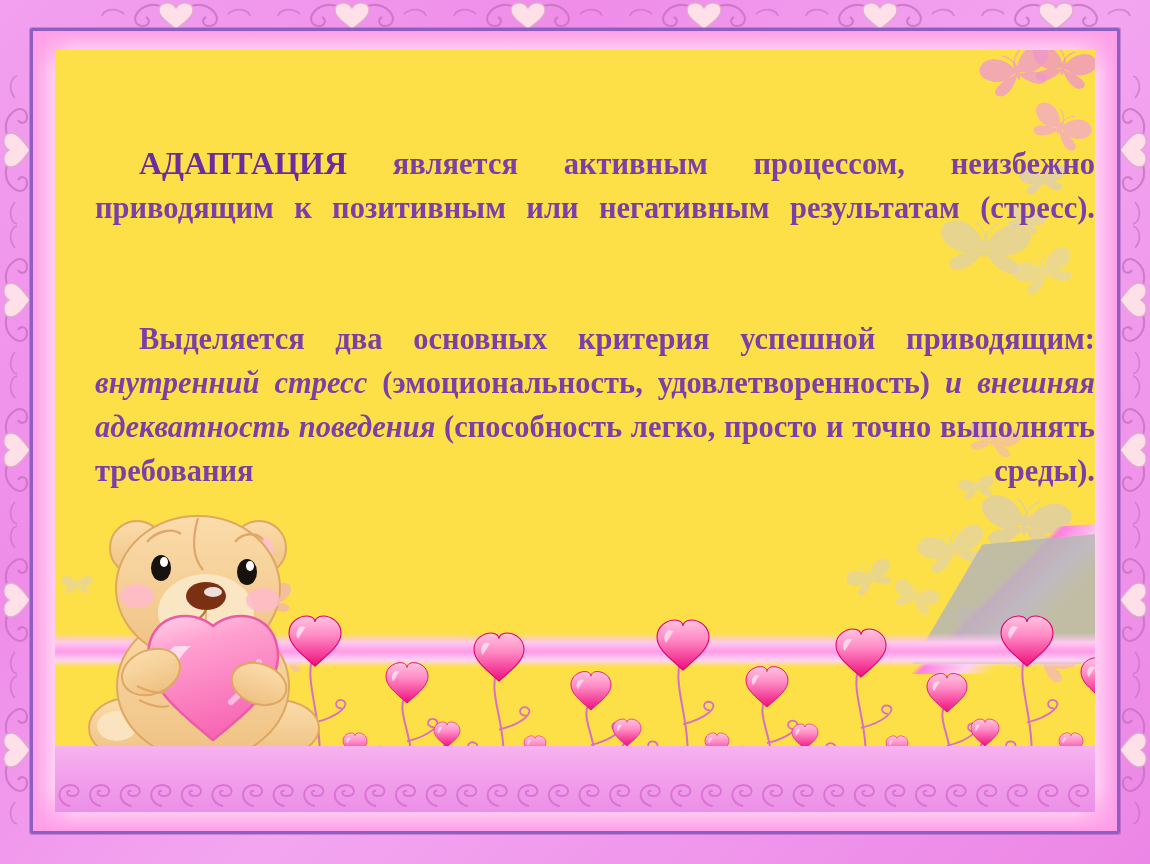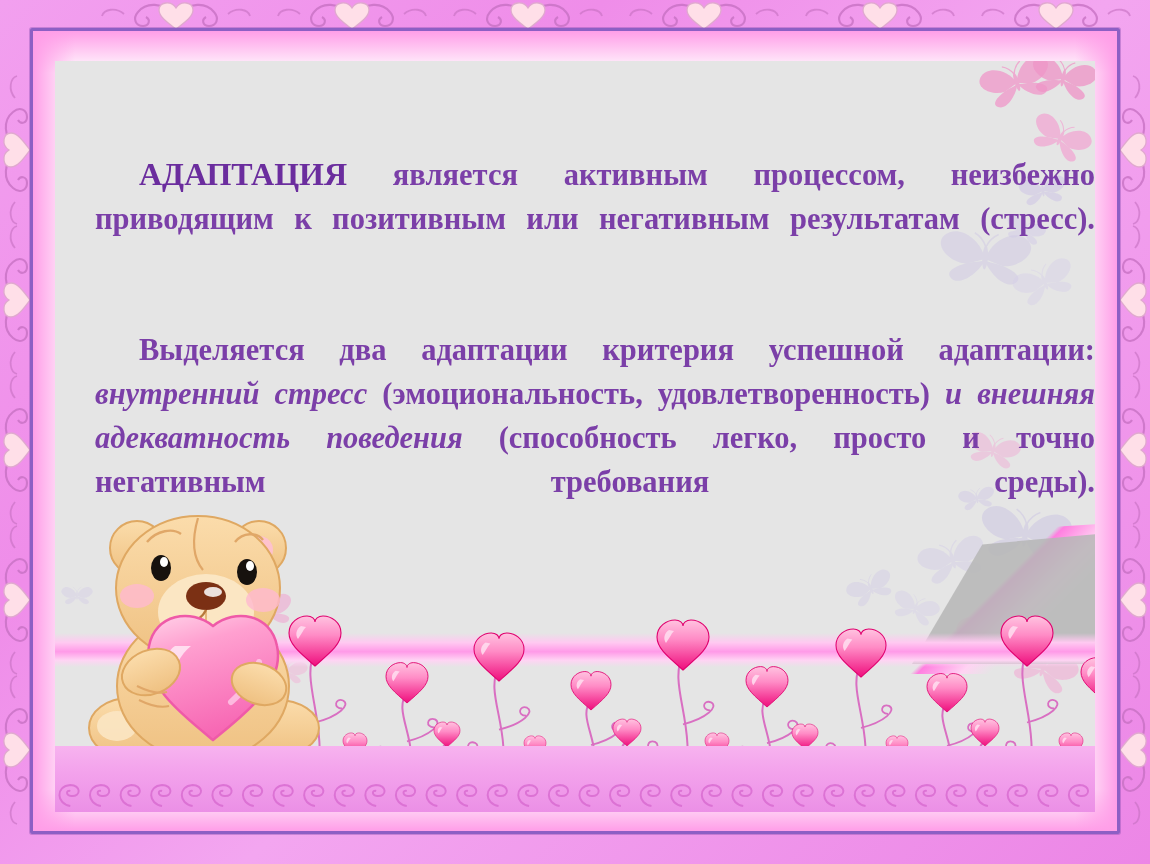--- a/index.html
+++ b/index.html
@@ -45,23 +45,22 @@
       linear-gradient(to left,   #ff9ee8 0px, rgba(255,255,255,0) 42px),
       linear-gradient(to bottom, #ff9ee8 0px, rgba(255,255,255,0) 42px),
       linear-gradient(to top,    #ff9ee8 0px, rgba(255,255,255,0) 42px),
       #ffffff;
   }
 
   
   .canvas {
     position: absolute;
     left: 55px; top: 50px; right: 55px; bottom: 52px;
-    background: #e5e5e5;
+    background: #fde047;
     overflow: hidden;
-    margin-top: 11px;
   }
 
   
   .page-fold {
     position: absolute;
     right: -2px;
     bottom: 148px;
     width: 185px;
     height: 130px;
     background: #b6b6b6;
@@ -260,21 +259,21 @@
         </g>
     </svg>
 
     <div class="page-fold-edge"></div>
     <div class="page-fold"></div>
 
     <div class="horizon"></div>
 
     <div class="textblock">
       <p><span class="lead">АДАПТАЦИЯ</span><span> является активным процессом, неизбежно приводящим к позитивным или негативным результатам (стресс).</span></p>
-      <p><span>Выделяется два адаптации критерия успешной адаптации: </span><span class="ital">внутренний стресс</span><span> (эмоциональность, удовлетворенность) </span><span class="ital">и внешняя адекватность поведения</span><span> (способность легко, просто и точно негативным требования среды).</span></p>
+      <p><span>Выделяется два основных критерия успешной приводящим: </span><span class="ital">внутренний стресс</span><span> (эмоциональность, удовлетворенность) </span><span class="ital">и внешняя адекватность поведения</span><span> (способность легко, просто и точно выполнять требования среды).</span></p>
     </div>
 
     <svg class="field" width="1040" height="270" viewBox="0 0 1040 270">
       <defs>
         <linearGradient id="hg" x1="0" y1="0" x2="0" y2="1">
           <stop offset="0%" stop-color="#ffc3e0"></stop>
           <stop offset="38%" stop-color="#ff8cc6"></stop>
           <stop offset="100%" stop-color="#ef0e7d"></stop>
         </linearGradient>
         <g id="heartF">

